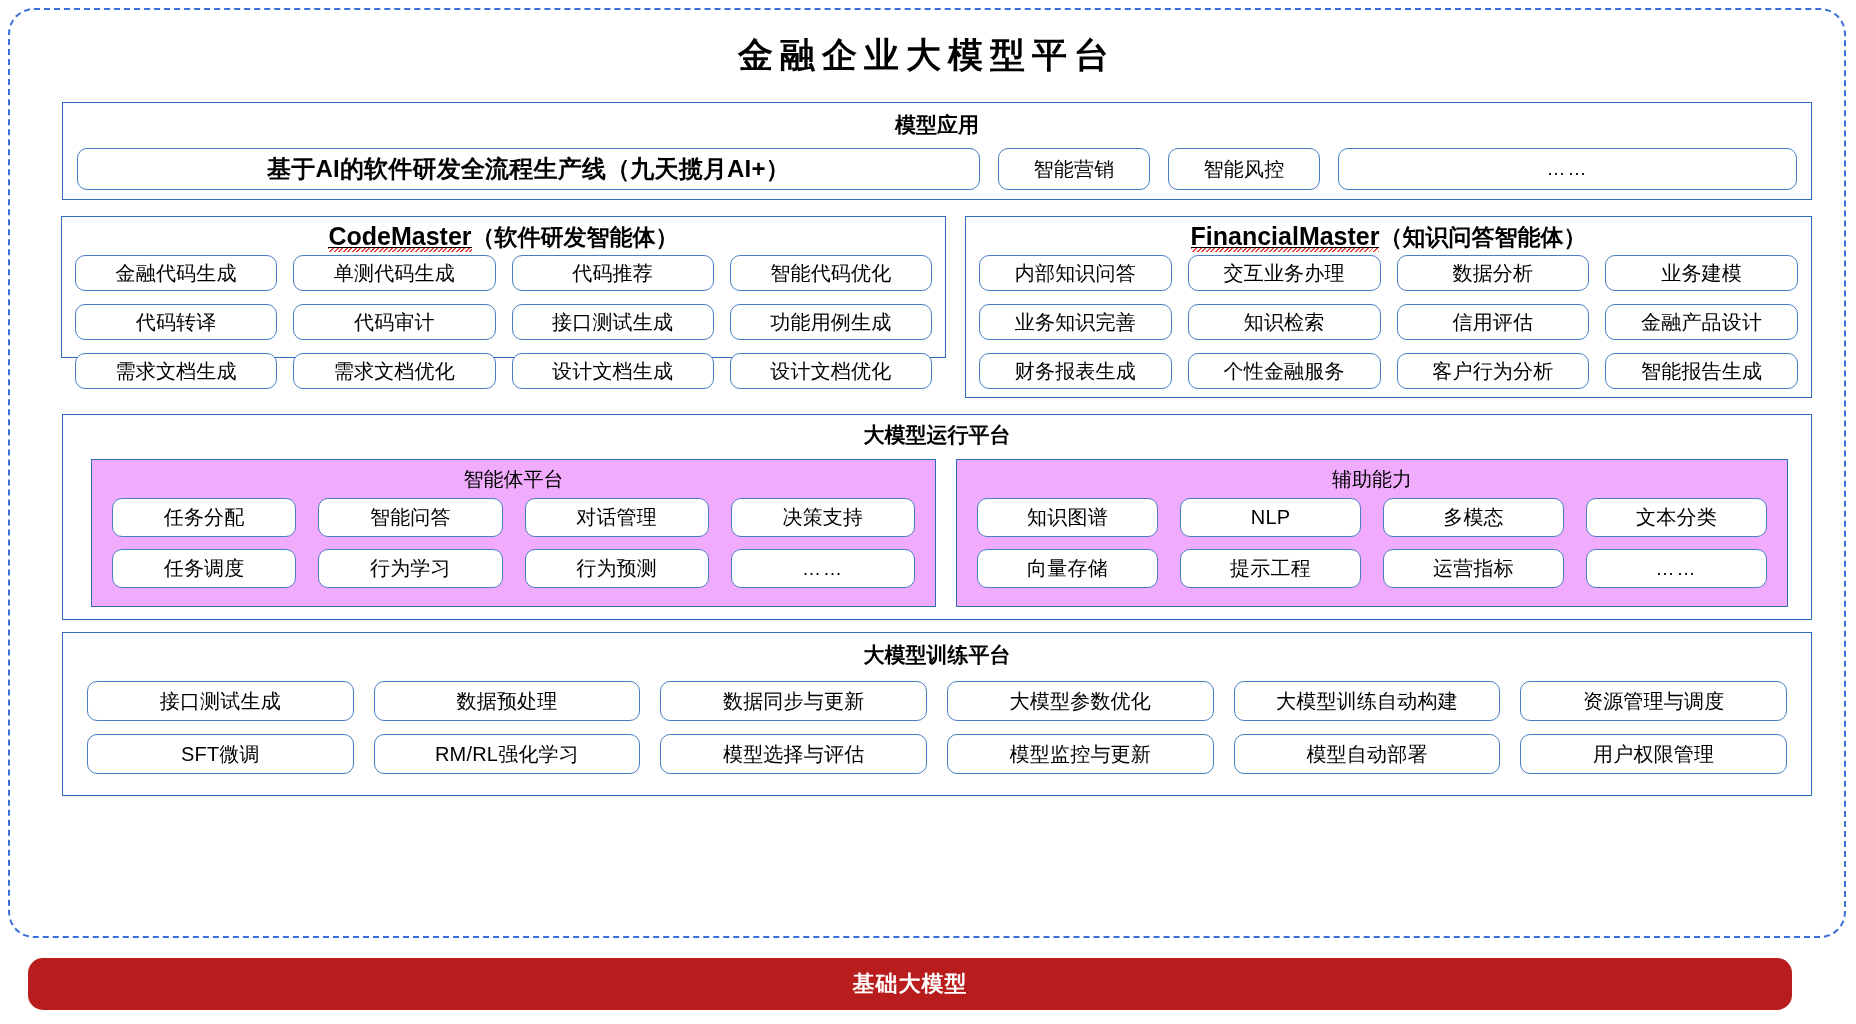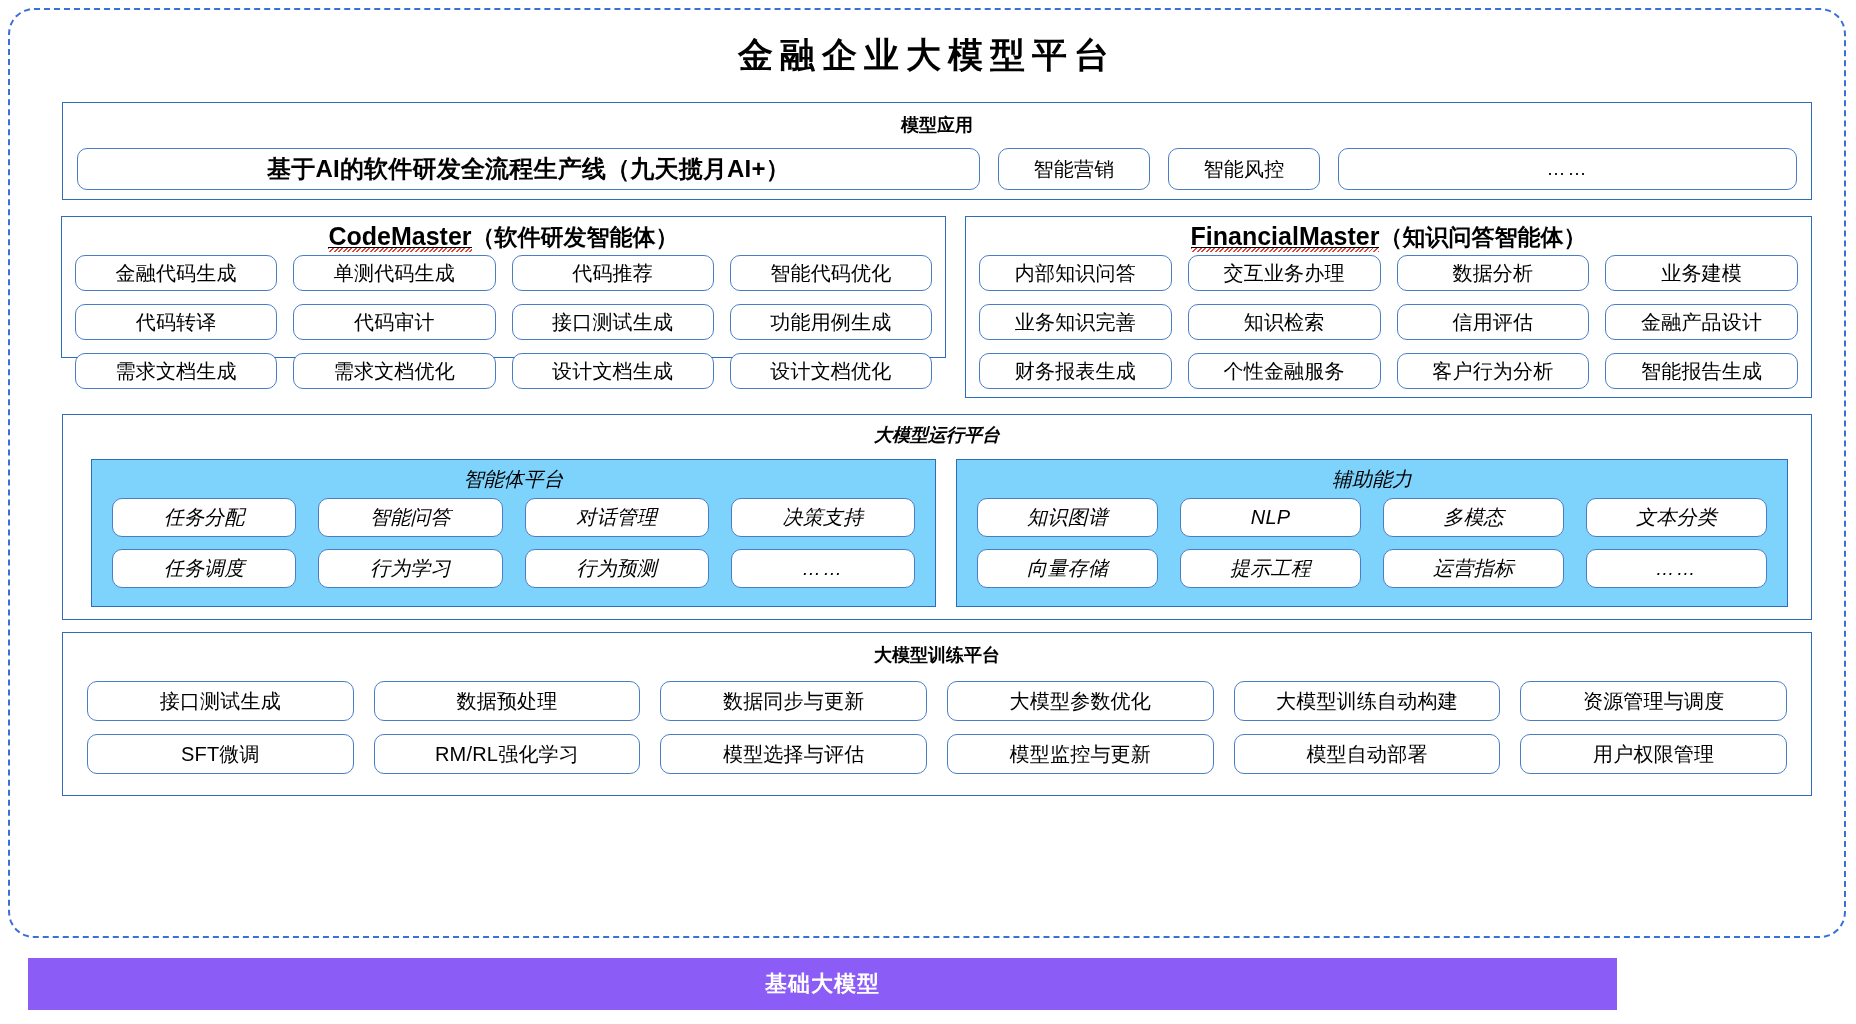--- a/index.html
+++ b/index.html
@@ -55,21 +55,21 @@
   
   .panel {
     position: absolute;
     box-sizing: border-box;
     border: 1.5px solid #2f6cbe;
     background: #ffffff;
   }
 
   .panel-title {
     text-align: center;
-    font-size: 18px;
+    font-size: 21px;
     font-weight: bold;
     color: #000000;
     line-height: 26px;
     white-space: nowrap;
   }
   .panel-title.big {
     font-size: 23px;
   }
   .panel-title .latin {
     font-size: 25px;
@@ -164,27 +164,27 @@
     position: absolute;
     left: 13px;
     right: 13px;
     top: 38px;
     grid-template-columns: repeat(4, 1fr);
     grid-auto-rows: 36px;
     gap: 13px 16px;
   }
 
   
-  #sec-run { left: 52px; top: 404px; width: 1750px; height: 206px; font-style: italic; }
+  #sec-run { left: 52px; top: 404px; width: 1750px; height: 206px; }
   #sec-run .panel-title { margin-top: 7px; }
   .sub-panel {
     position: absolute;
     box-sizing: border-box;
     border: 1.3px solid #2f6cbe;
-    background: #7dd3fc;
+    background: #f0abfc;
     top: 44px;
     height: 148px;
   }
   #sub-agent { left: 28px; width: 845px; }
   #sub-aux   { left: 893px; width: 832px; }
   .sub-panel .sub-title { margin-top: 6px; }
   .sub-grid {
     position: absolute;
     left: 20px;
     right: 20px;
@@ -207,26 +207,27 @@
     grid-template-columns: repeat(6, 1fr);
     grid-auto-rows: 40px;
     gap: 13px 20px;
   }
 
   
   .footer-bar {
     position: absolute;
     left: 28px;
     top: 958px;
-    width: 1589px;
+    width: 1764px;
     height: 52px;
-    background: #8b5cf6;
+    background: #b91c1c;
     display: flex;
     align-items: center;
     justify-content: center;
+    border-radius: 15px;
   }
   .footer-bar .footer-text {
     color: #ffffff;
     font-size: 22px;
     font-weight: bold;
     letter-spacing: 1px;
   }
 </style>
 </head>
 <body>

